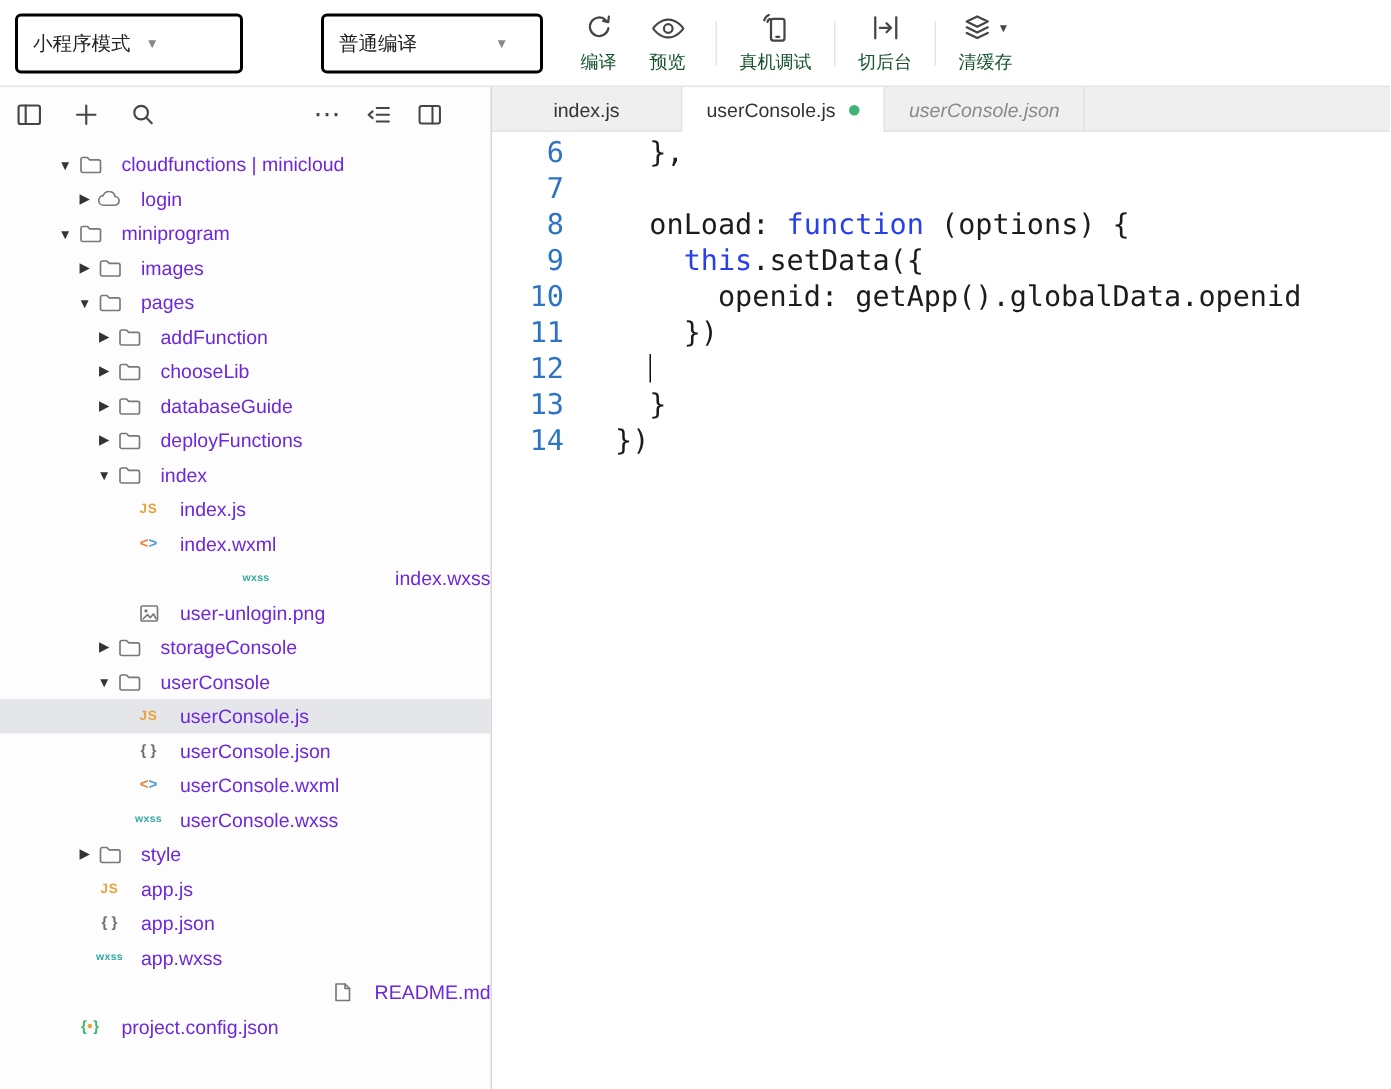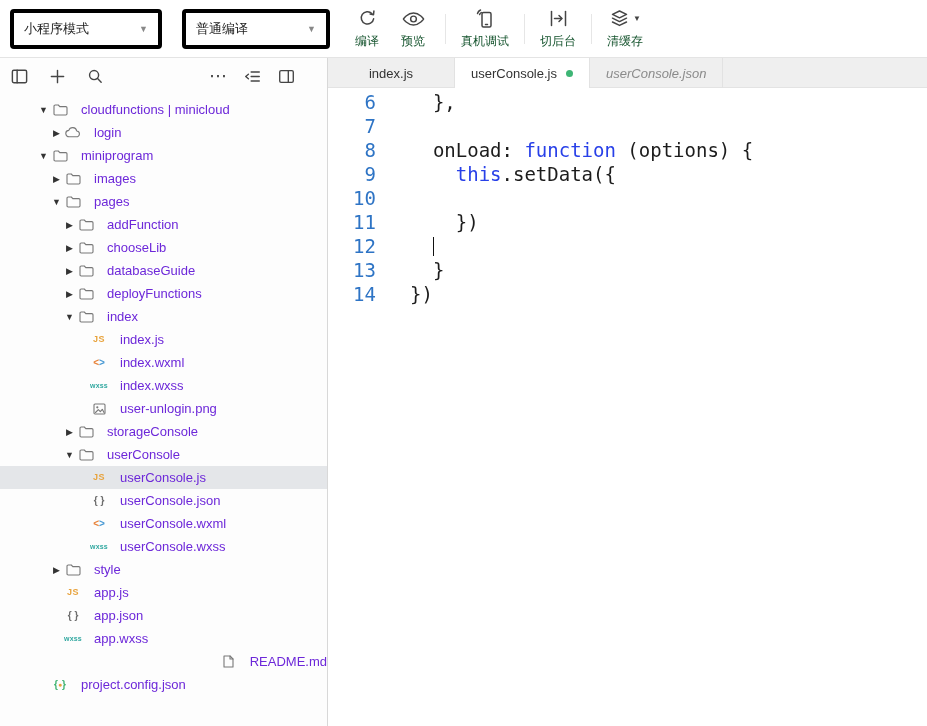--- a/index.html
+++ b/index.html
@@ -11,27 +11,27 @@
     display:flex; flex-direction:column;
   }
 
   
   .toolbar {
     height:58px; flex:0 0 58px; background:#fff;
     border-bottom:1px solid #e4e4e4;
     display:flex; align-items:center; padding:0 10px;
   }
   .select {
-    height:40px; border:4px solid #000000; border-radius:4px; background:#fff;
-    display:flex; align-items:center; justify-content:space-between;
+    height:40px; border:2px solid #000000; border-radius:4px; background:#fff;
+    display:flex; align-items:center; justify-content:flex-start;
     padding:0 10px; font-size:13px; color:#222; cursor:default;
   }
   .select .caret { color:#888; font-size:9px; margin-left:10px; }
   .select-mode { width:152px; margin-left:0; }
-  .select-compile { width:148px; margin-left:20px;gap:42px; }
+  .select-compile { width:148px; margin-left:52px;gap:42px; }
   .tb-actions { display:flex; align-items:center; margin-left:14px; height:100%; }
   .tb-action {
     display:flex; flex-direction:column; align-items:center; justify-content:center;
     min-width:46px; padding:0 6px; height:100%; cursor:pointer;
   }
   .tb-ic { height:22px; display:inline-flex; align-items:center; }
   .tb-ic svg { display:block; }
   .tb-lb { font-size:12px; color:#14532d; margin-top:3px; white-space:nowrap; }
   .mini-caret { font-size:8px; color:#444; margin-left:3px; }
   .vsep { width:1px; height:30px; background:#e6e6e6; margin:0 9px; align-self:center; }
@@ -323,21 +323,21 @@
           </span>
           <span class="tree-lb">index.js</span>
         </div>
         <div class="tree-row" style="padding-left: 77px;">
           <span class="tree-arrow"></span>
           <span class="tree-ic">
             <span class="fi fi-wxml"><b>&lt;</b><i>&gt;</i></span>
           </span>
           <span class="tree-lb">index.wxml</span>
         </div>
-        <div class="tree-row" style="padding-left: 77px;">
+        <div class="tree-row" style="padding-left: 77px; justify-content: space-between;">
           <span class="tree-arrow"></span>
           <span class="tree-ic">
             <span class="fi fi-wxss">wxss</span>
           </span>
           <span class="tree-lb">index.wxss</span>
         </div>
         <div class="tree-row" style="padding-left: 77px;">
           <span class="tree-arrow"></span>
           <span class="tree-ic">
             <svg width="13" height="12" viewBox="0 0 13 12">
@@ -469,20 +469,21 @@
         <div class="code-line">
           <span class="ln">8</span>
           <span class="lc"><span class="tok-plain">  onLoad: </span><span class="tok-keyword">function</span><span class="tok-plain"> (options) {</span></span>
         </div>
         <div class="code-line">
           <span class="ln">9</span>
           <span class="lc"><span class="tok-plain">    </span><span class="tok-keyword">this</span><span class="tok-plain">.setData({</span></span>
         </div>
         <div class="code-line">
           <span class="ln">10</span>
+          <span class="lc"><span class="tok-plain">      openid: getApp().globalData.openid</span></span>
         </div>
         <div class="code-line">
           <span class="ln">11</span>
           <span class="lc"><span class="tok-plain">    })</span></span>
         </div>
         <div class="code-line">
           <span class="ln">12</span>
           <span class="lc"><span class="tok-plain">  </span><span class="text-caret"></span></span>
         </div>
         <div class="code-line">

